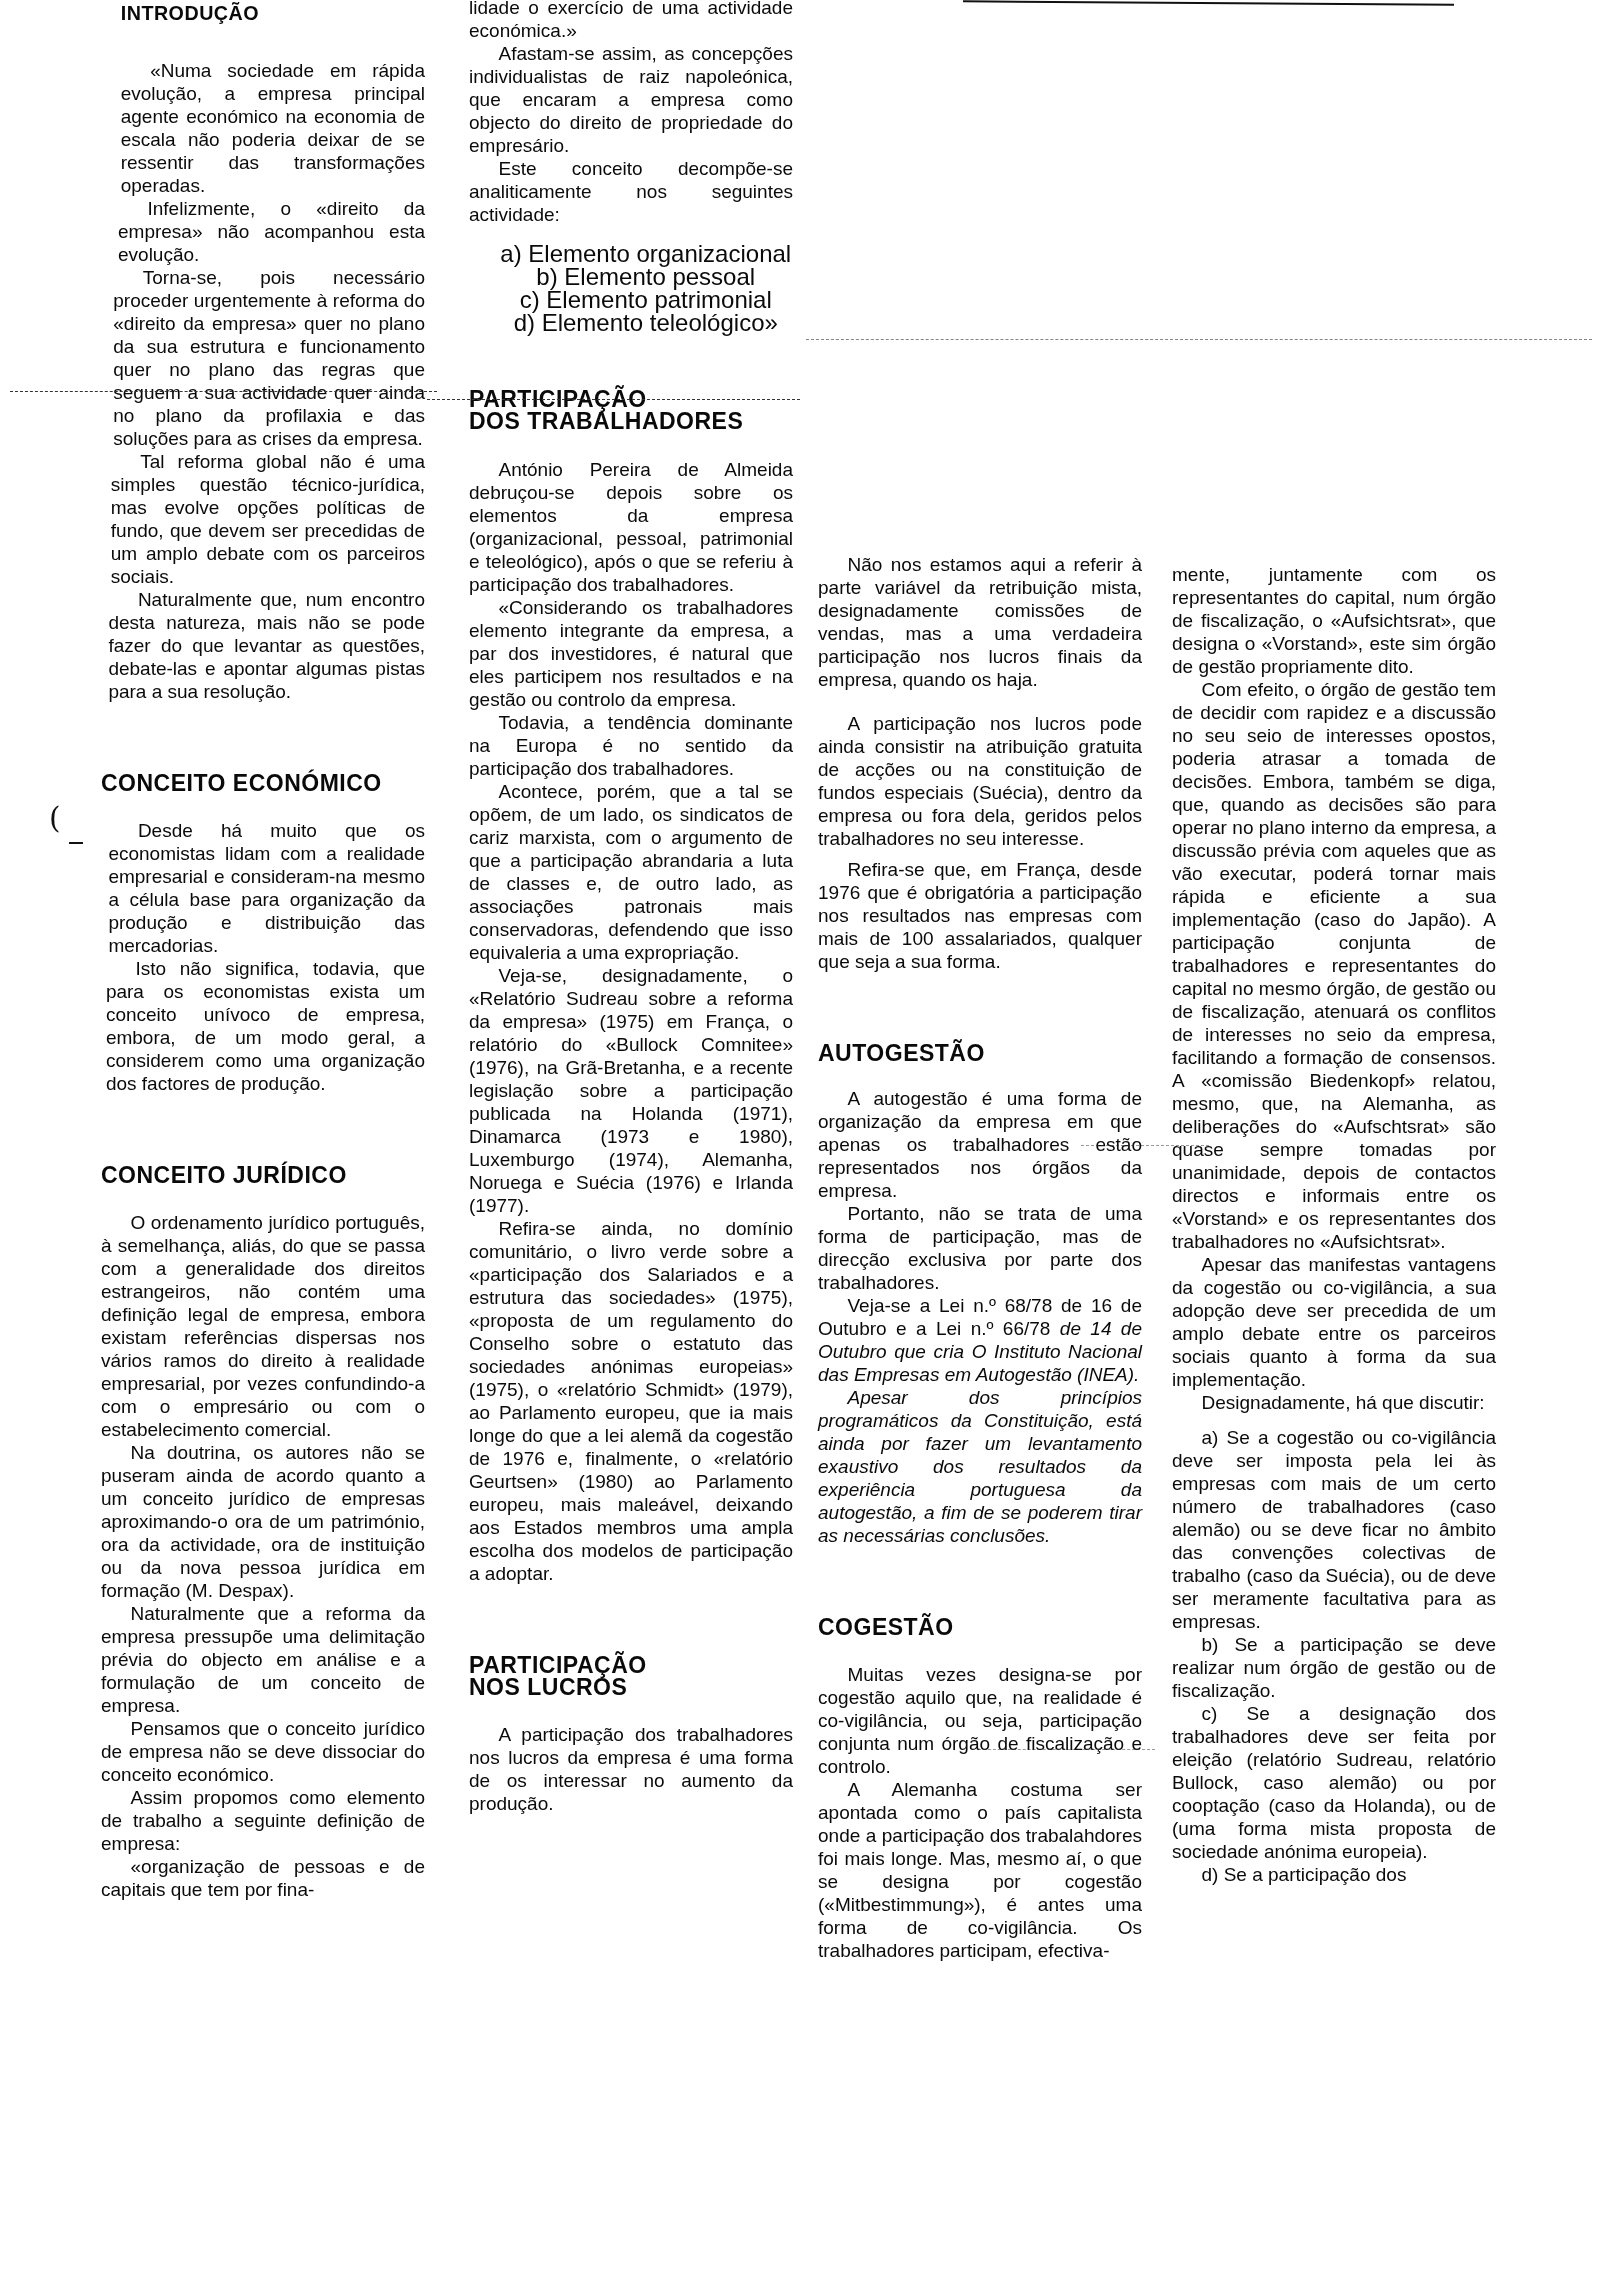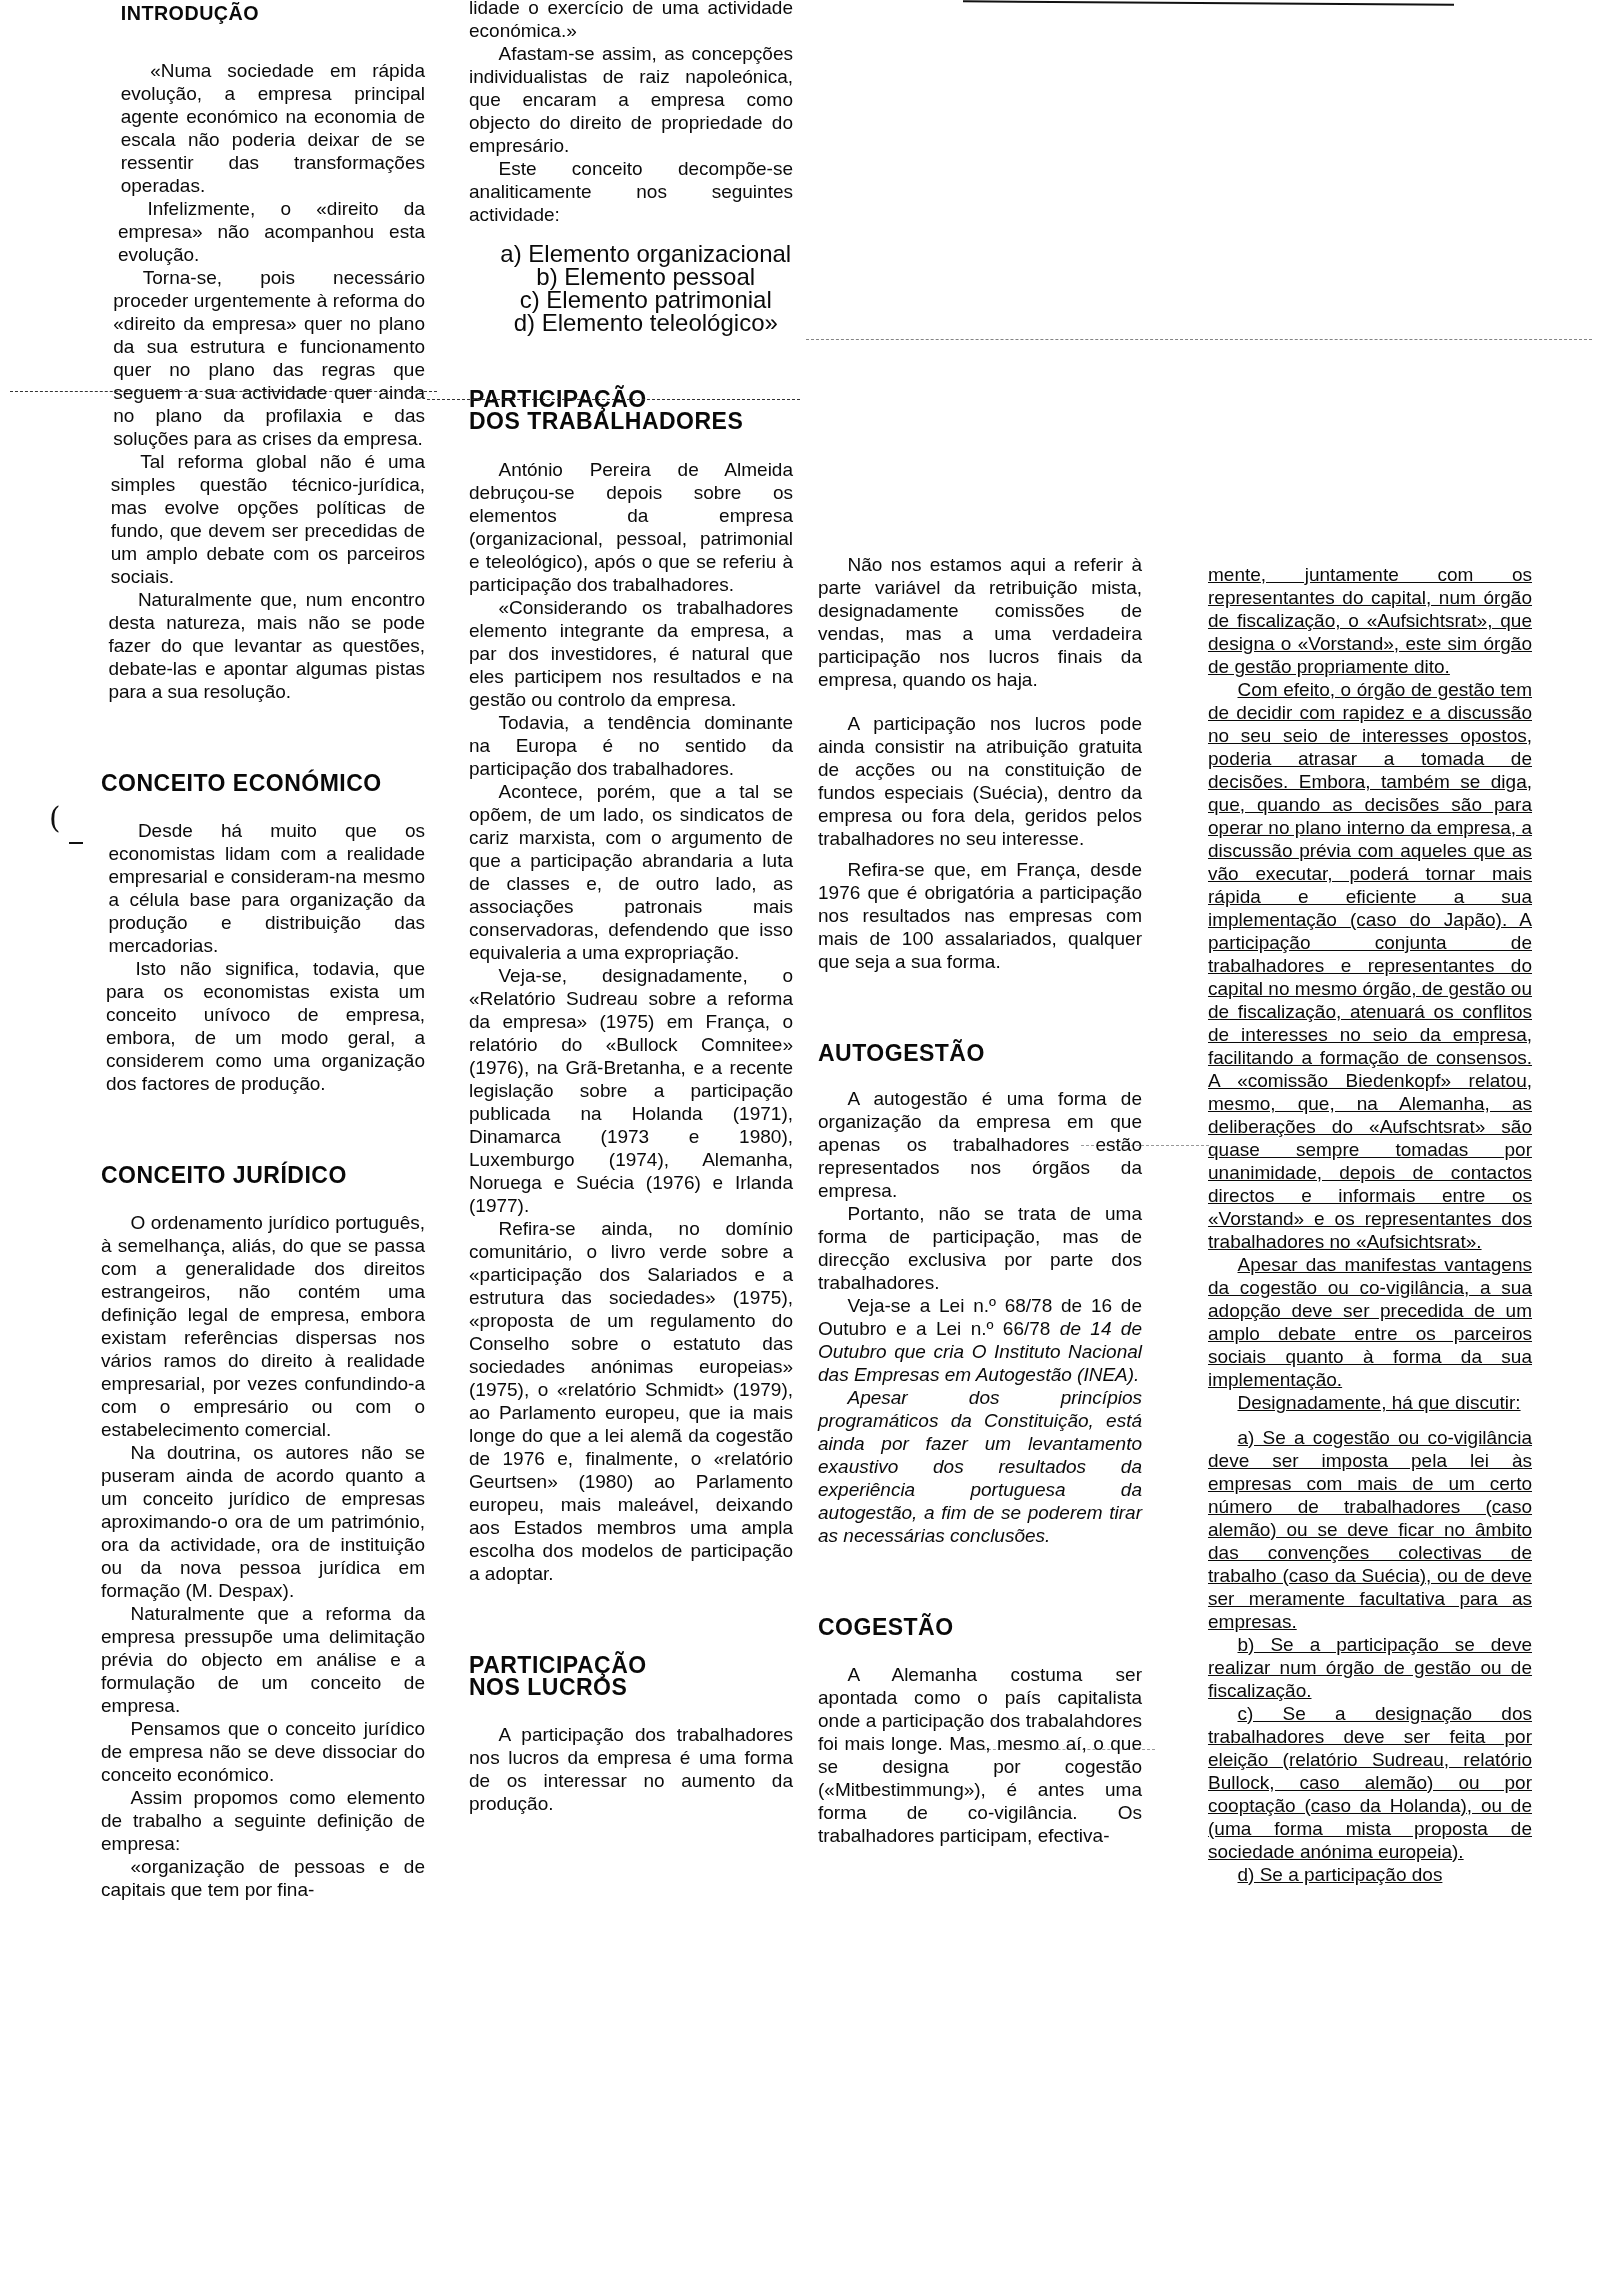--- a/index.html
+++ b/index.html
@@ -87,24 +87,25 @@
   <p class="para">A autogestão é uma forma de organização da empresa em que apenas os trabalhadores estão representados nos órgãos da empresa.</p>
   <p class="para">Portanto, não se trata de uma forma de participação, mas de direcção exclusiva por parte dos trabalhadores.</p>
   <p class="para">
     <span>Veja-se a Lei n.º 68/78 de 16 de Outubro e a Lei n.º 66/78</span>
     <em>de 14 de Outubro que cria O Instituto Nacional das Empresas em Autogestão (INEA).</em>
   </p>
   <p class="para italic">Apesar dos princípios programáticos da Constituição, está ainda por fazer um levantamento exaustivo dos resultados da experiência portuguesa da autogestão, a fim de se poderem tirar as necessárias conclusões.</p>
   <div style="height:69px"></div>
   <h2 class="heading">COGESTÃO</h2>
   <div style="height:24.6px"></div>
+  <p class="para">Muitas vezes designa-se por cogestão aquilo que, na realidade é co-vigilância, ou seja, participação conjunta num órgão de fiscalização e controlo.</p>
   <p class="para">A Alemanha costuma ser apontada como o país capitalista onde a participação dos trabalahdores foi mais longe. Mas, mesmo aí, o que se designa por cogestão («Mitbestimmung»), é antes uma forma de co-vigilância. Os trabalhadores participam, efectiva-</p>
 </div>
 
-<div class="col" style="left:1208px; top:563px; width:324px;text-decoration:underline;">
+<div class="col" style="left:1172px; top:563px; width:324px;">
   <p class="para noindent">mente, juntamente com os representantes do capital, num órgão de fiscalização, o «Aufsichtsrat», que designa o «Vorstand», este sim órgão de gestão propriamente dito.</p>
   <p class="para">Com efeito, o órgão de gestão tem de decidir com rapidez e a discussão no seu seio de interesses opostos, poderia atrasar a tomada de decisões. Embora, também se diga, que, quando as decisões são para operar no plano interno da empresa, a discussão prévia com aqueles que as vão executar, poderá tornar mais rápida e eficiente a sua implementação (caso do Japão). A participação conjunta de trabalhadores e representantes do capital no mesmo órgão, de gestão ou de fiscalização, atenuará os conflitos de interesses no seio da empresa, facilitando a formação de consensos. A «comissão Biedenkopf» relatou, mesmo, que, na Alemanha, as deliberações do «Aufschtsrat» são quase sempre tomadas por unanimidade, depois de contactos directos e informais entre os «Vorstand» e os representantes dos trabalhadores no «Aufsichtsrat».</p>
   <p class="para">Apesar das manifestas vantagens da cogestão ou co-vigilância, a sua adopção deve ser precedida de um amplo debate entre os parceiros sociais quanto à forma da sua implementação.</p>
   <p class="para">Designadamente, há que discutir:</p>
   <div style="height:11.8px"></div>
   <p class="para">a) Se a cogestão ou co-vigilância deve ser imposta pela lei às empresas com mais de um certo número de trabalhadores (caso alemão) ou se deve ficar no âmbito das convenções colectivas de trabalho (caso da Suécia), ou de deve ser meramente facultativa para as empresas.</p>
   <p class="para">b) Se a participação se deve realizar num órgão de gestão ou de fiscalização.</p>
   <p class="para">c) Se a designação dos trabalhadores deve ser feita por eleição (relatório Sudreau, relatório Bullock, caso alemão) ou por cooptação (caso da Holanda), ou de (uma forma mista proposta de sociedade anónima europeia).</p>
   <p class="para">d) Se a participação dos</p>
 </div>

